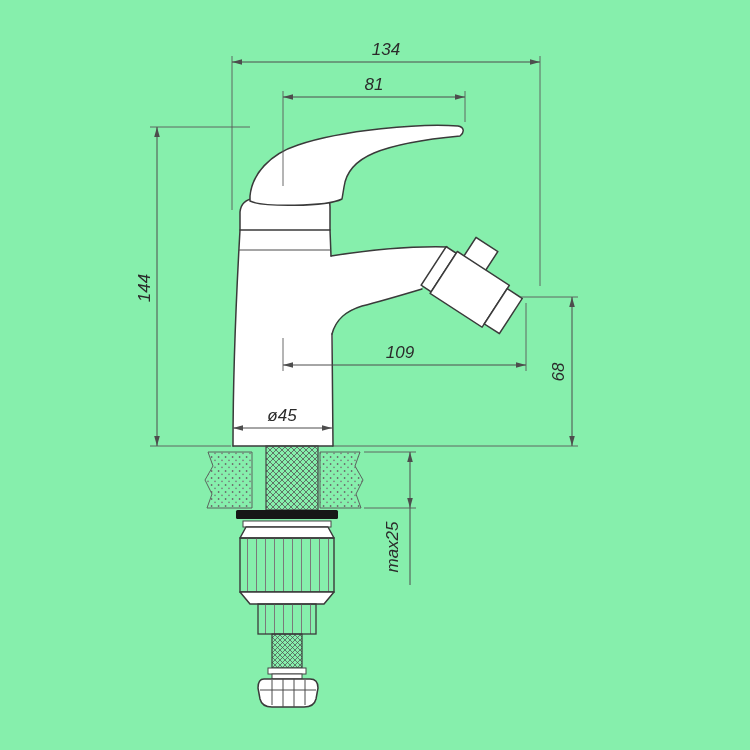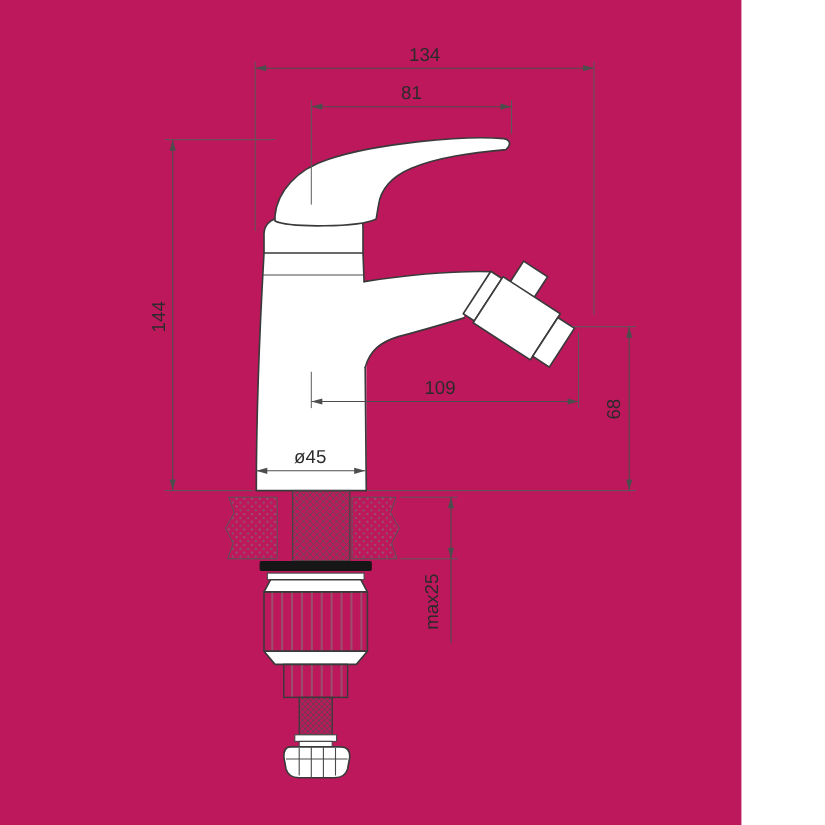--- a/index.html
+++ b/index.html
@@ -1,16 +1,16 @@
 <!DOCTYPE html>
 <html><head>
 <meta charset="utf-8">
 <style>
   html,body{margin:0;padding:0;background:#ffffff;}
-  .canvas{width:674px;height:750px;background:#be185d;position:relative;overflow:hidden;}
+  .canvas{width:750px;height:750px;background:#86efac;position:relative;overflow:hidden;font-style:italic;}
   svg{display:block;}
   .dimline{stroke:#4d4d4d;stroke-width:1;fill:none;}
   .extline{stroke:#5a5a5a;stroke-width:0.9;fill:none;}
   .obj{stroke:#3a3a3a;stroke-width:1.5;fill:#ffffff;stroke-linejoin:round;stroke-linecap:round;}
   .objn{stroke:#3a3a3a;stroke-width:1.5;fill:none;stroke-linejoin:round;stroke-linecap:round;}
   .objthin{stroke:#4a4a4a;stroke-width:1;fill:none;}
   .arrow{fill:#4d4d4d;stroke:none;}
   text.dim{font-family:"Liberation Sans",sans-serif;font-size:17px;fill:#2b2b2b;}
 </style>
 </head>

